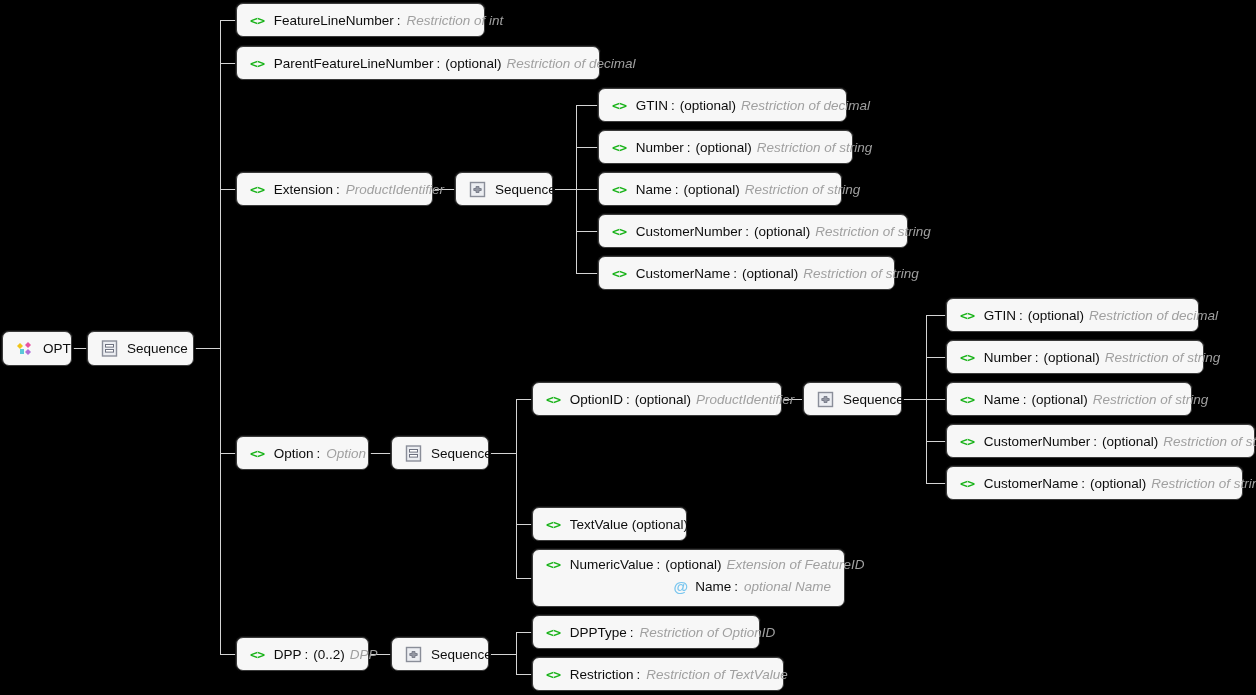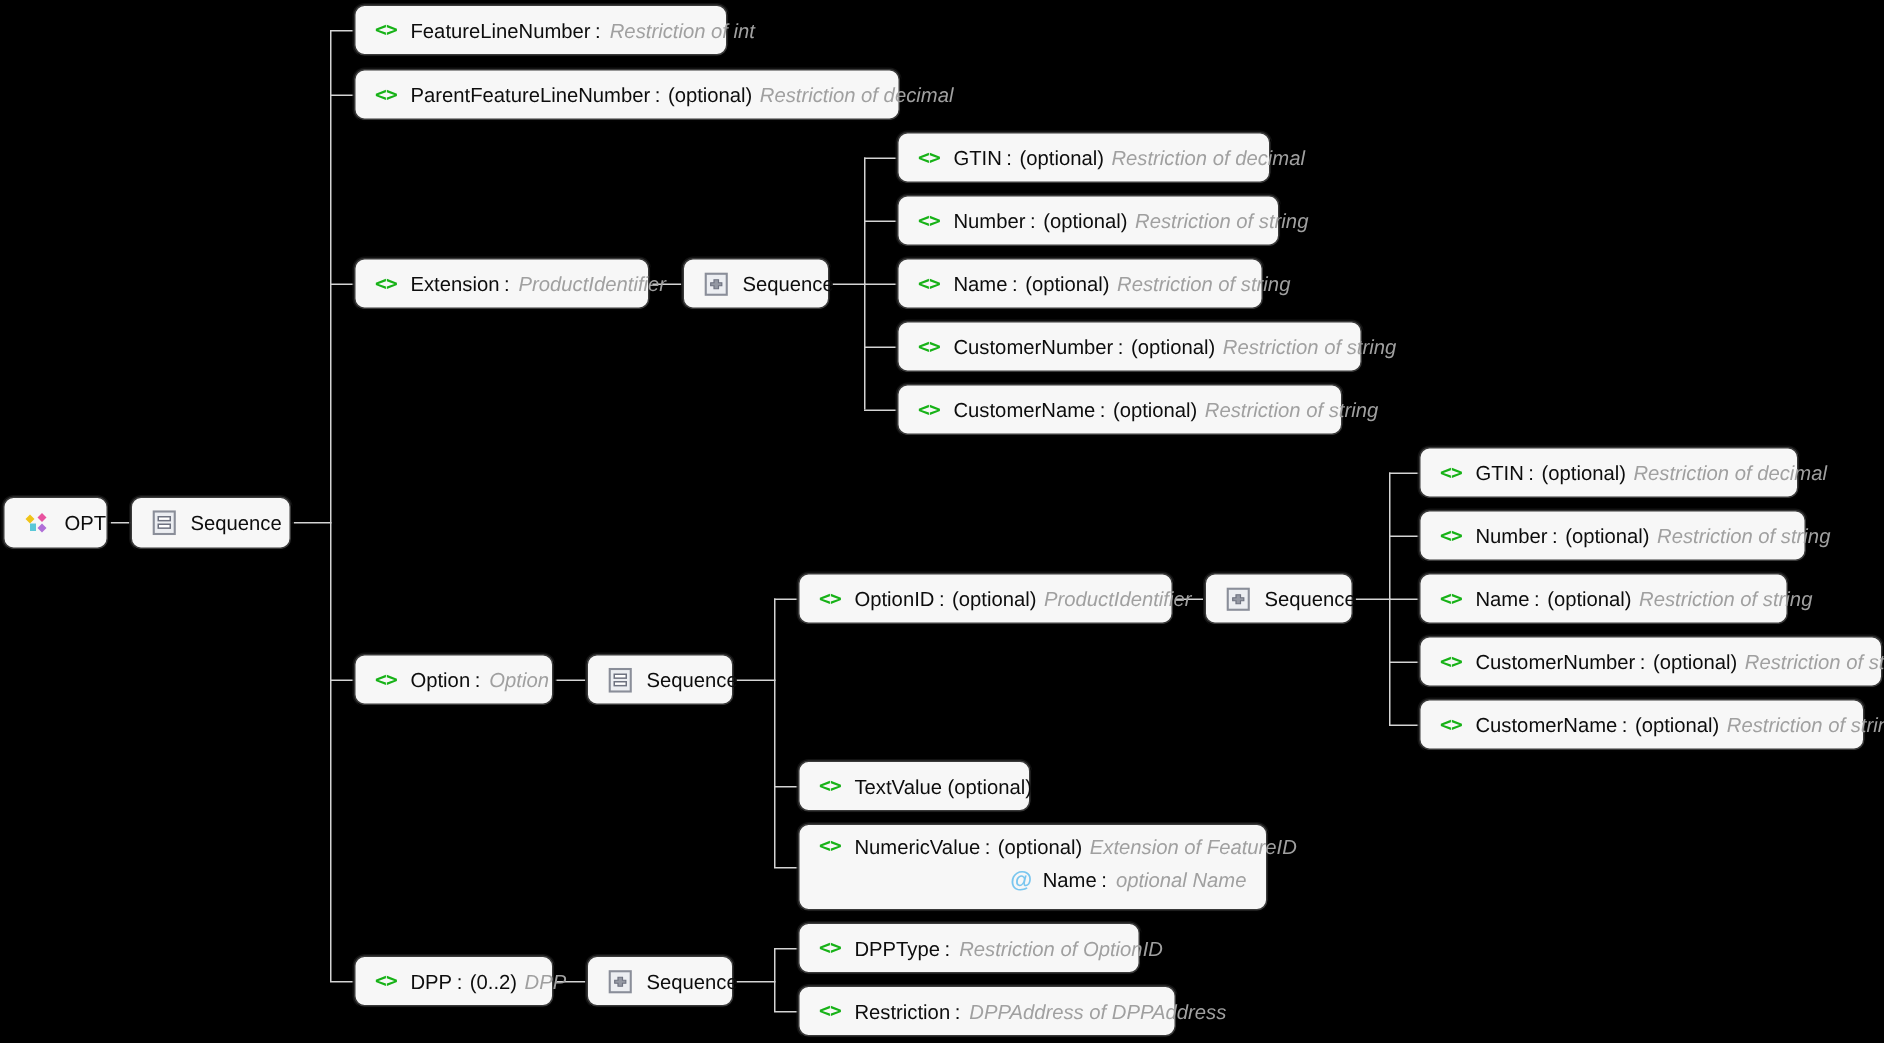--- a/index.html
+++ b/index.html
@@ -354,16 +354,16 @@
     <span class="ico ico-el">&lt;&gt;</span>
     <span class="nm">DPPType</span>
     <span class="colon">:</span>
     <span class="ty">Restriction of OptionID</span>
   </div>
 
   <div class="node" style="left:532px; top:657px; width:252px; height:34px;">
     <span class="ico ico-el">&lt;&gt;</span>
     <span class="nm">Restriction</span>
     <span class="colon">:</span>
-    <span class="ty">DPPAddress of DPPAddress</span>
+    <span class="ty">Restriction of TextValue</span>
   </div>
 
 </div>
 
 </body></html>

